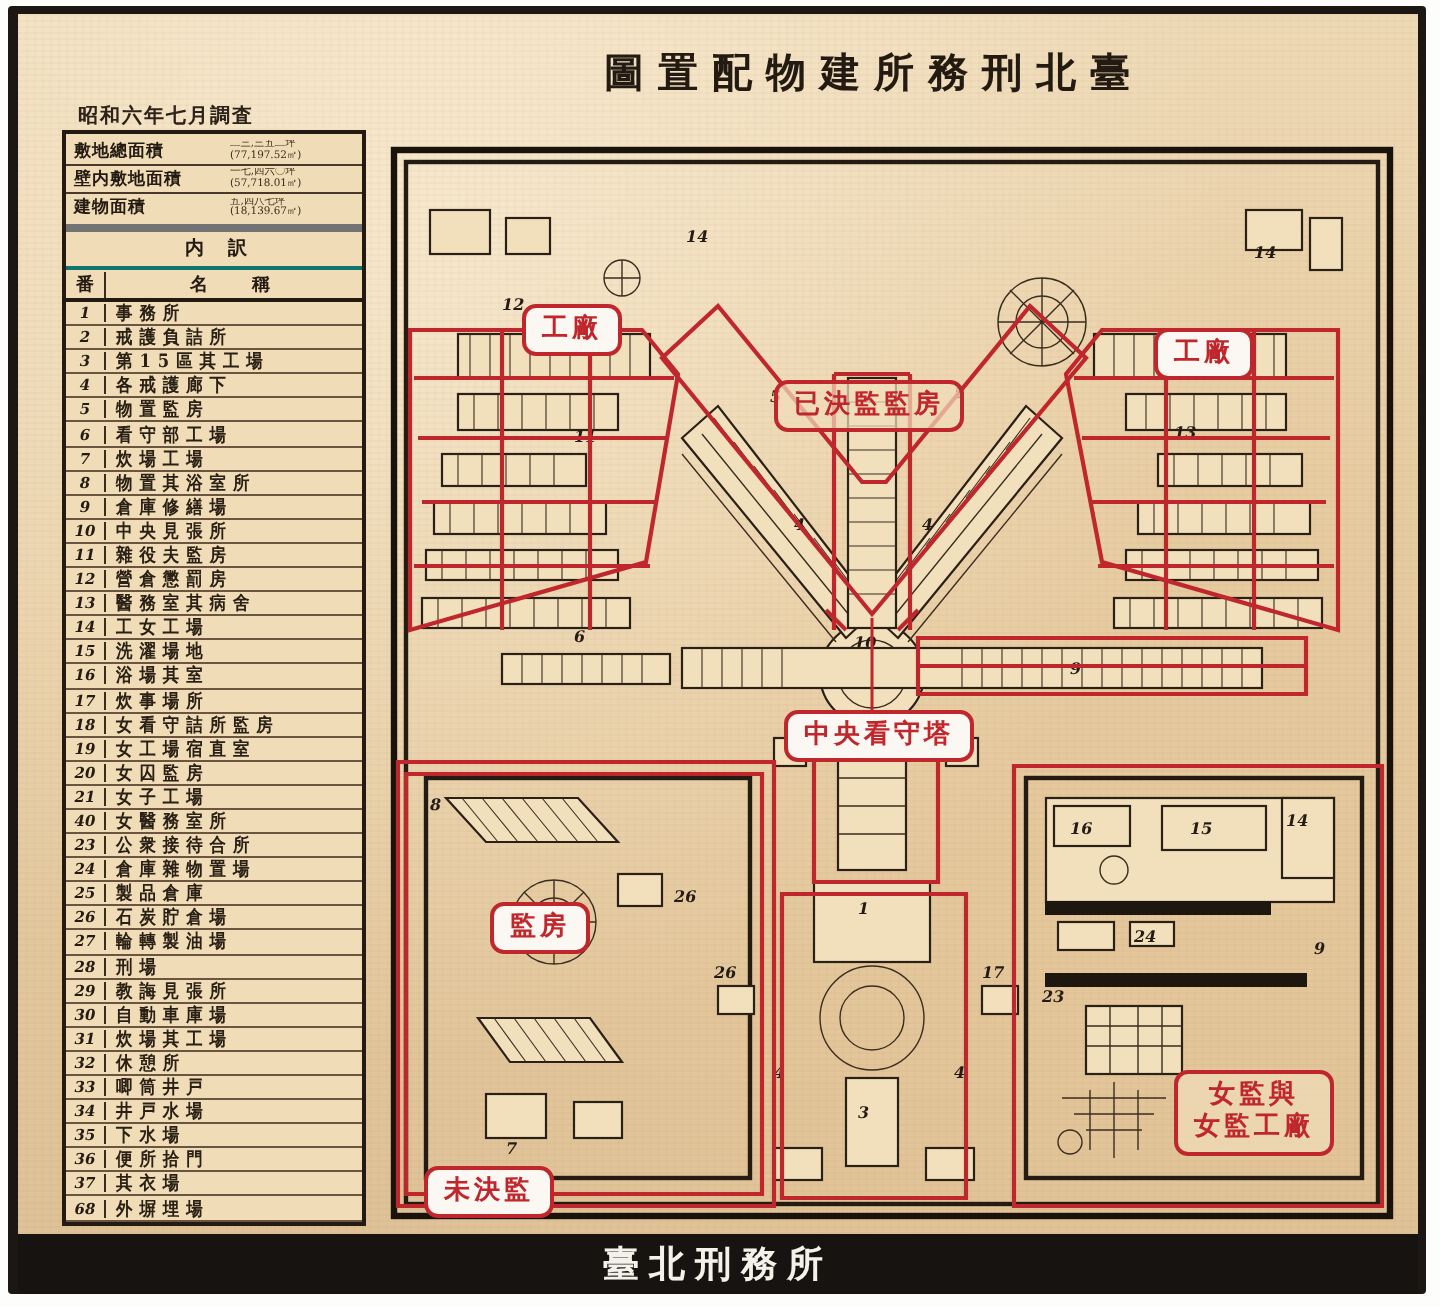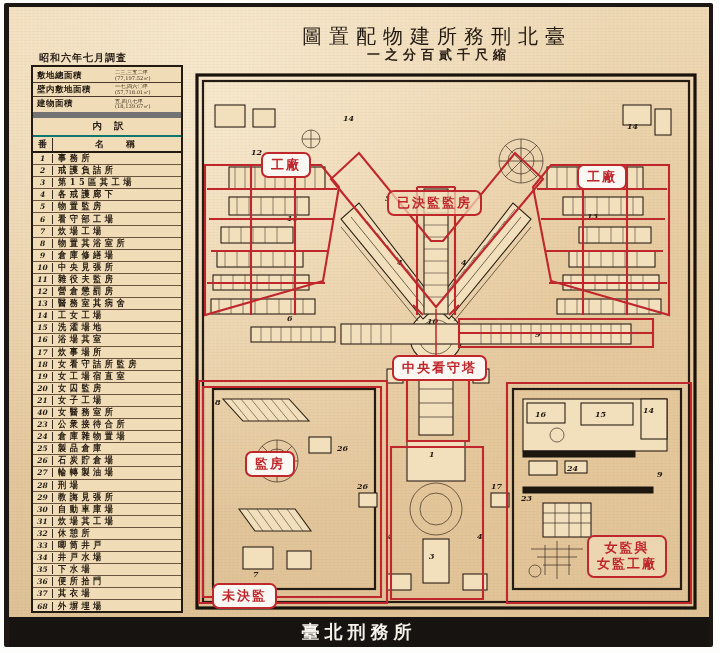--- a/index.html
+++ b/index.html
@@ -53,21 +53,21 @@
   }
 
   
   #title-main {
     position: absolute;
     left: 238px; top: 16px;
     width: 380px;
     text-align: center;
     font-family: "DejaVu Serif", "Liberation Serif", serif;
     font-size: 20px;
-    font-weight: 400;
+    font-weight: 700;
     color: #231a12;
     letter-spacing: 7px;
     white-space: nowrap;
     z-index: 40;
   }
   #title-sub {
     position: absolute;
     left: 255px; top: 39px;
     width: 350px;
     text-align: center;
@@ -95,21 +95,21 @@
   #legend {
     position: absolute;
     left: 22px; top: 58px;
     width: 152px; height: 548px;
     border: 2.5px solid #231a12;
     background: #f0dcb6;
     z-index: 30;
     overflow: hidden;
   }
   #legend-head {
-    border-bottom: 6px solid #737373;
+    border-bottom: 4px solid #737373;
     padding: 2px 0 1px 0;
   }
   .area-row {
     display: flex;
     align-items: center;
     height: 14px;
     padding: 0 2px 0 4px;
     border-bottom: 1px solid #4a382a;
     font-family: "DejaVu Serif", "Liberation Serif", serif;
   }
@@ -485,21 +485,20 @@
         <path class="red" d="M8 312 L196 312 L196 534 L8 534 Z"></path>
 
         <path class="red" d="M316 314 L500 314 L500 534 L316 534 Z"></path>
 
         <path class="red" d="M200 378 L292 378 L292 530 L200 530 Z"></path>
         <path class="redt" d="M245 292 L245 240"></path>
       </svg>
     </div>
 
     <div id="title-main">圖置配物建所務刑北臺</div>
-    <div id="title-sub">一之分百貳千尺縮</div>
     <div id="survey-date">昭和六年七月調査</div>
 
     <div id="legend">
 
       <div id="legend-head">
         <div class="area-row">
           <span class="area-label">敷地總面積</span>
           <span class="area-value">
             <b>二三,三五二坪</b>
             <b>(77,197.52㎡)</b>

